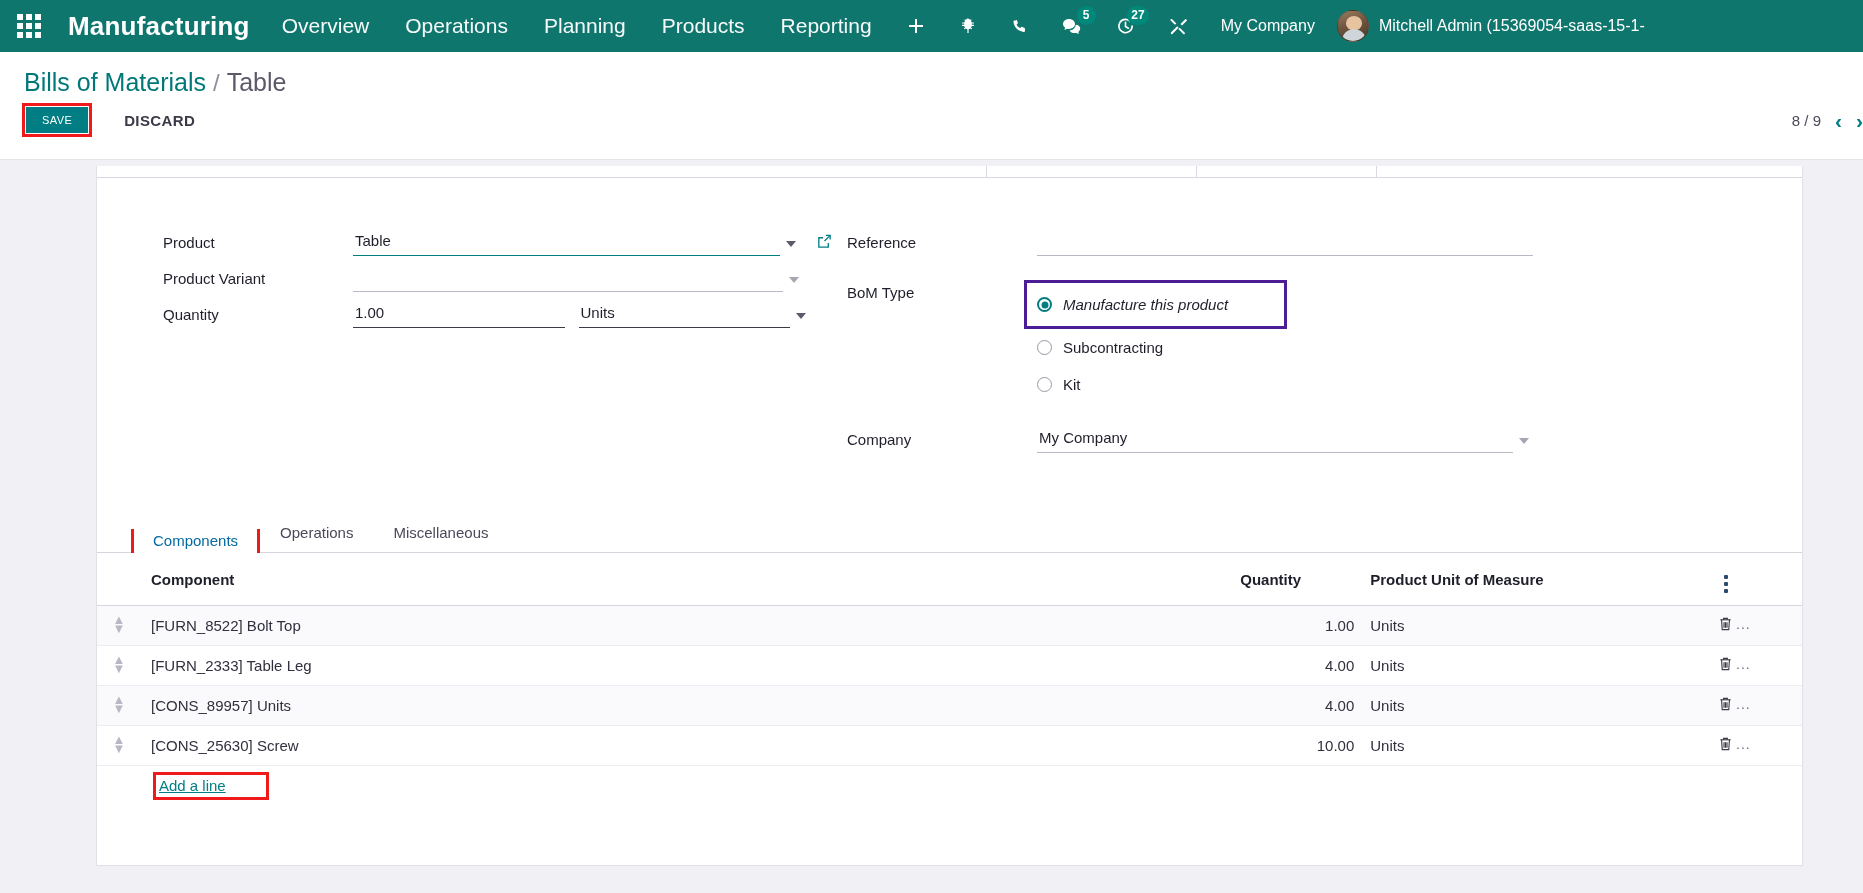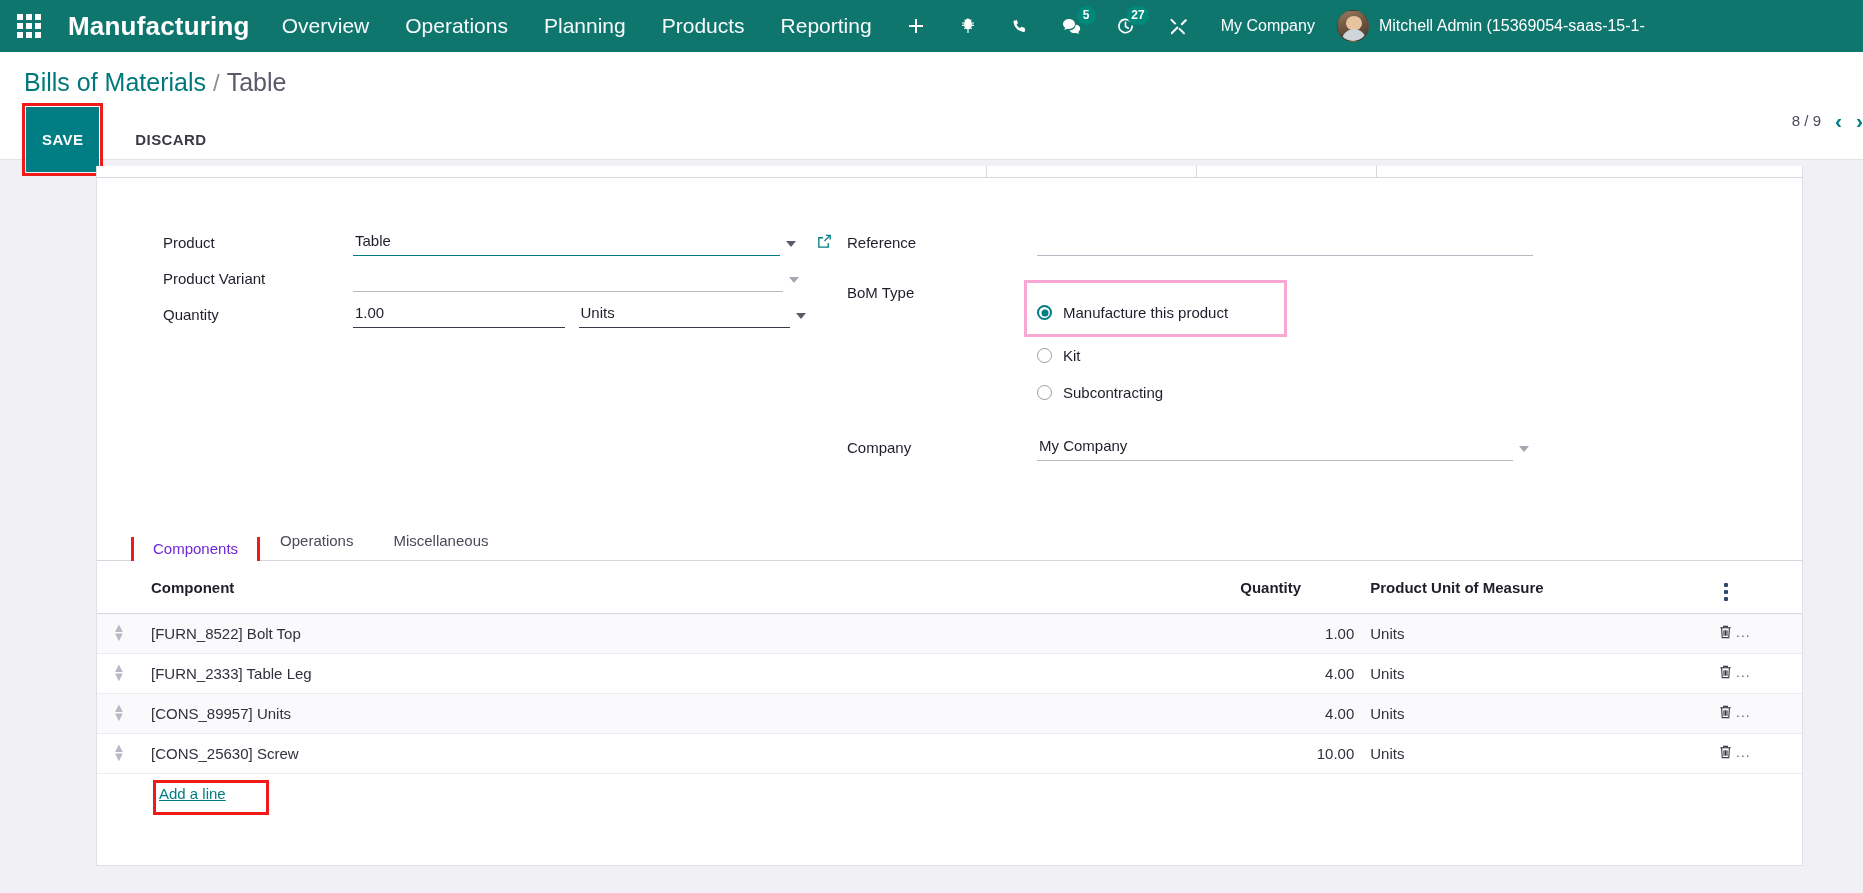--- a/index.html
+++ b/index.html
@@ -119,23 +119,23 @@
   .save-wrap {
     border: 3px solid #f01a1a;
     padding: 1px;
     display: inline-block;
     line-height: 0;
   }
   .btn-save {
     background: #017e84;
     color: #ffffff;
     border: none;
-    font-size: 15px;
-    font-weight: bold;
-    padding: 24px 16px;
+    font-size: 11px;
+    font-weight: normal;
+    padding: 7px 16px;
     letter-spacing: .4px;
     cursor: pointer;
     font-family: "Liberation Sans", sans-serif;
   }
   .btn-discard {
     background: transparent;
     border: none;
     color: #3a3a48;
     font-size: 15px;
     font-weight: bold;
@@ -261,25 +261,26 @@
   .radio.checked::after {
     content: "";
     position: absolute;
     left: 50%; top: 50%;
     transform: translate(-50%,-50%);
     width: 7px; height: 7px;
     border-radius: 50%;
     background: #017e84;
   }
   .hl-box {
-    border: 3px solid #f9a8d4;
+    border: 3px solid #4c1d95;
     display: inline-flex;
     align-items: center;
-    padding: 11px 56px 3px 10px;
+    padding: 3px 56px 3px 10px;
     margin-left: -13px;
+    font-style: italic;
   }
 
   
   .notebook { margin-top: 58px; }
   .tabs {
     display: flex;
     align-items: flex-end;
     border-bottom: 1px solid #d6d6de;
     padding-left: 34px;
     margin: 0 -36px;
@@ -288,21 +289,21 @@
     font-size: 15px;
     color: #4a4a5a;
     padding: 12px 19px;
     border: 1px solid transparent;
     border-bottom: none;
     cursor: pointer;
     background: transparent;
     margin-bottom: -1px;
   }
   .tab.active {
-    color: #6d28d9;
+    color: #0369a1;
     background: #ffffff;
     border-color: #d6d6de;
   }
   .tab-hl {
     border: 3px solid #f01a1a;
     padding: 0;
     margin-bottom: -1px;
     display: inline-block;
   }
   .tab-hl .tab { margin-bottom: 0; border: none; }
@@ -354,21 +355,21 @@
   .trash .dots { color: #6b6b7a; letter-spacing: 1px; font-size: 14px; }
   .optional-cols {
     display: inline-flex; flex-direction: column; gap: 3px;
     cursor: pointer; padding: 0 6px;
   }
   .optional-cols i { width: 4px; height: 4px; background: #2c4a6e; display: block; border-radius: 1px; }
   .addline-row td { border-bottom: none; background: #ffffff !important; padding: 6px 8px 10px 8px; }
   .addline-hl {
     border: 3px solid #f01a1a;
     display: inline-block;
-    padding: 2px 40px 10px 3px;
+    padding: 2px 40px 3px 3px;
     margin-left: 4px;
   }
   .add-line {
     color: #017e84;
     font-size: 15px;
     text-decoration: underline;
     cursor: pointer;
   }
 </style>
 </head>
@@ -532,26 +533,26 @@
 
             <div class="hl-box">
               <div class="radio-row">
                 <span class="radio checked"></span>
                 <span>Manufacture this product</span>
               </div>
             </div>
 
             <div class="radio-row">
               <span class="radio"></span>
-              <span>Kit</span>
+              <span>Subcontracting</span>
             </div>
 
             <div class="radio-row">
               <span class="radio"></span>
-              <span>Subcontracting</span>
+              <span>Kit</span>
             </div>
           </div>
         </div>
 
         <div class="field-row" style="margin-top:14px">
           <div class="field-label">Company</div>
           <div class="field-ctrl">
             <div class="field-input">My Company</div>
             <span class="caret light"></span>
           </div>

